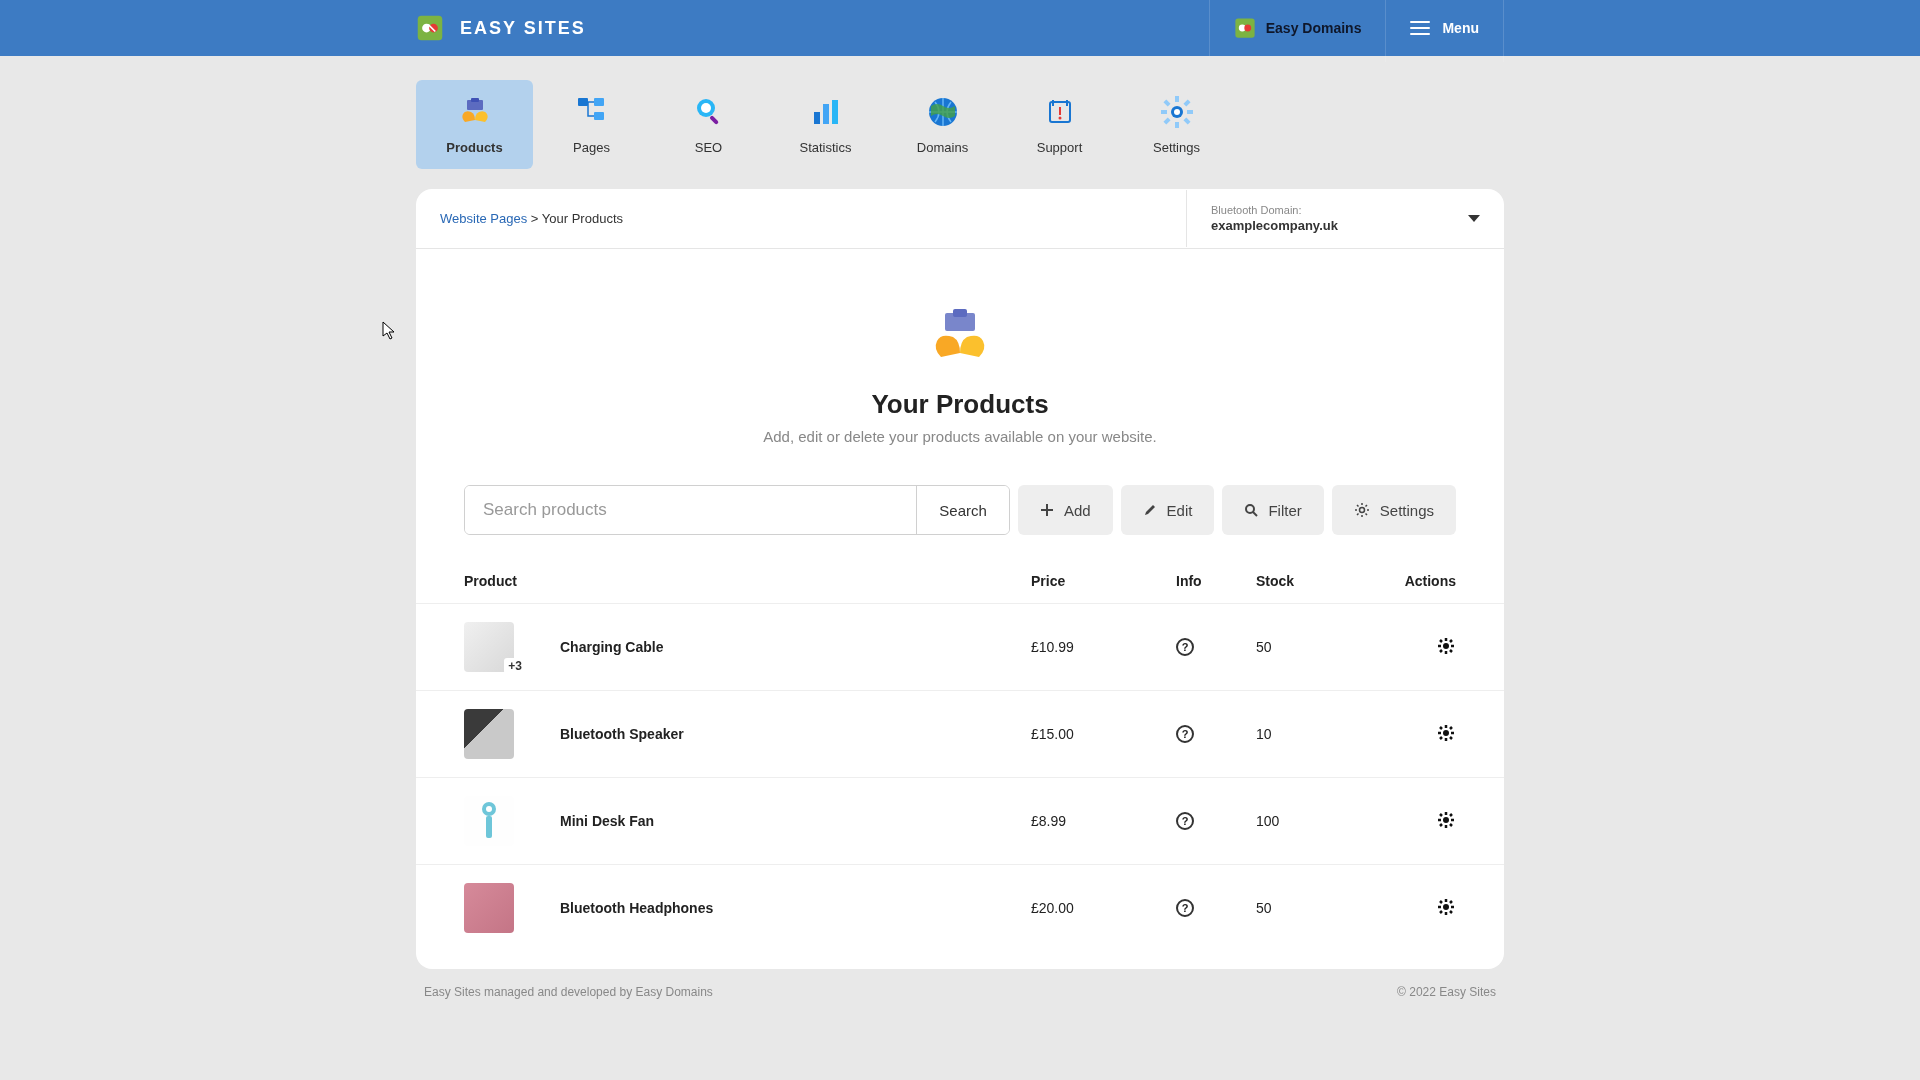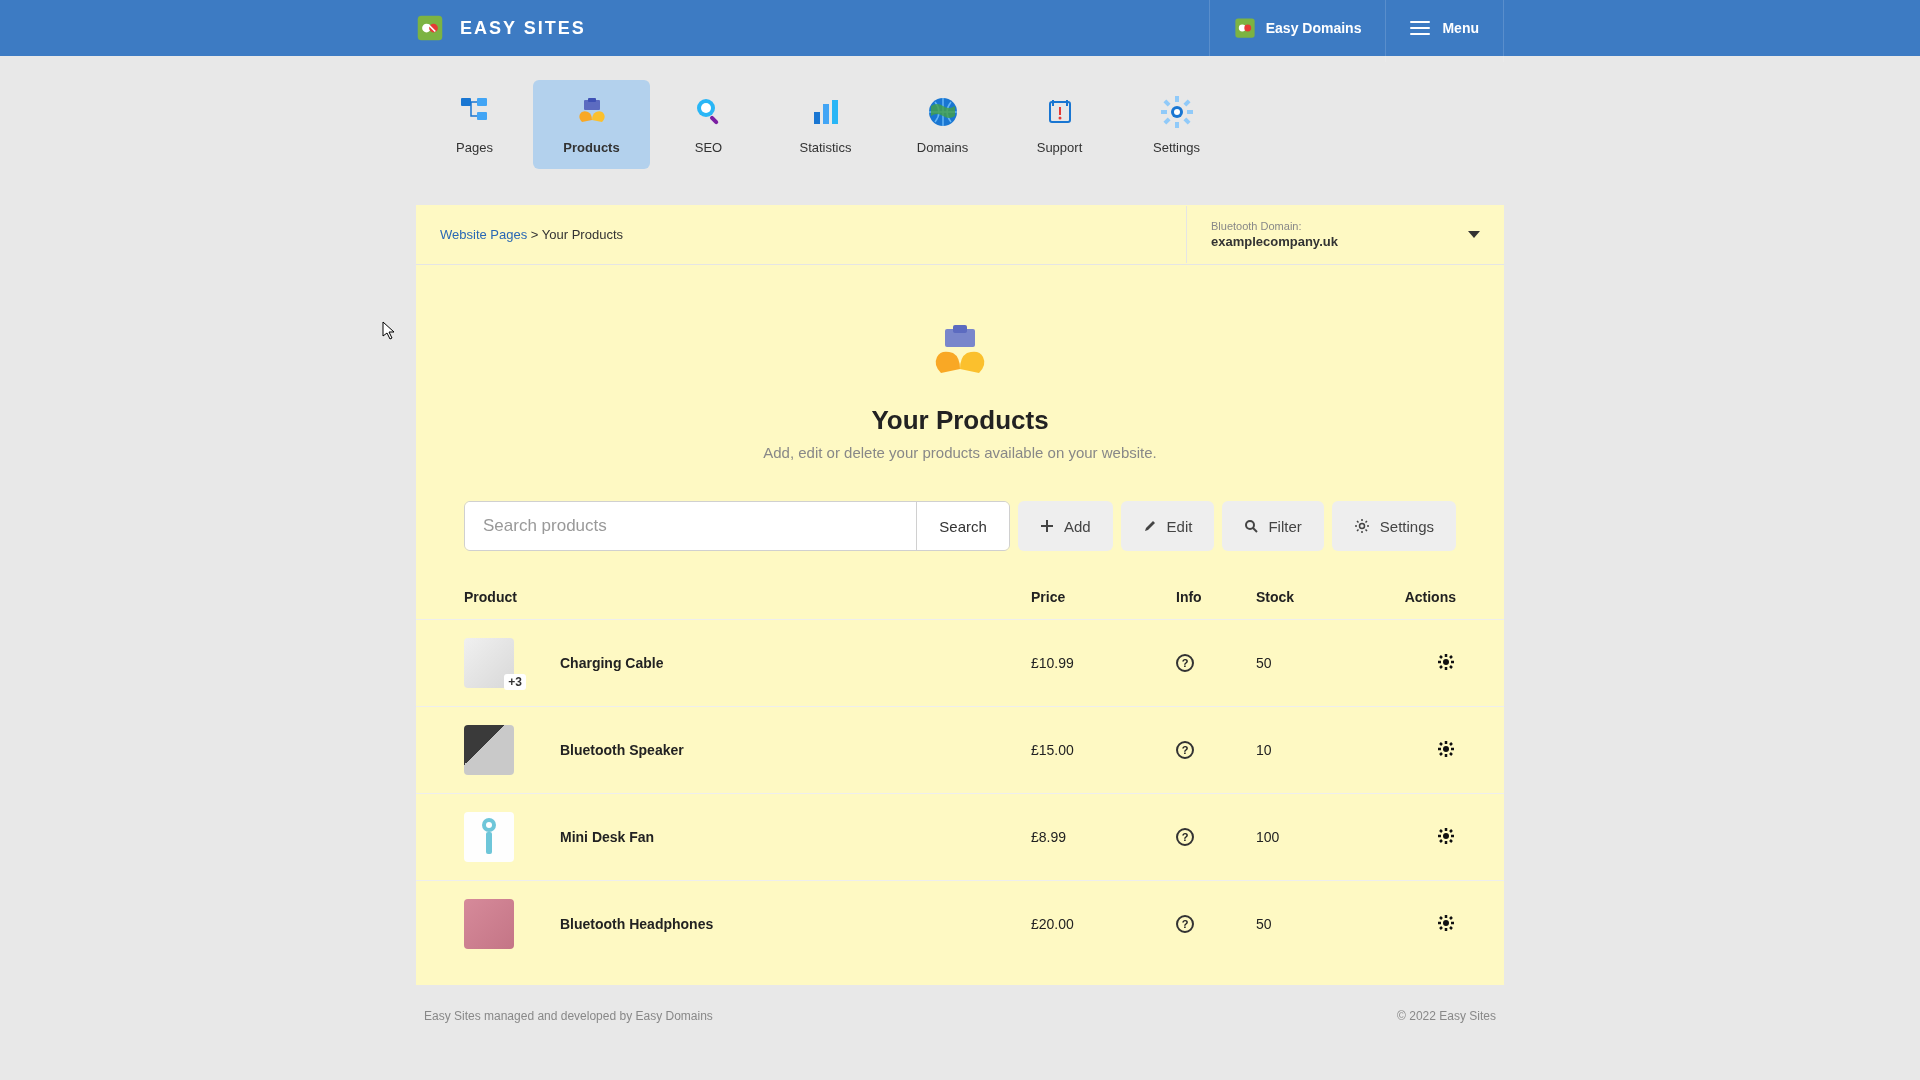--- a/index.html
+++ b/index.html
@@ -4,36 +4,36 @@
   <style>
     * { margin: 0; padding: 0; box-sizing: border-box; }
     body { font-family: 'Segoe UI', -apple-system, sans-serif; background: #e8e8e8; width: 1920px; height: 1080px; overflow: hidden; }
     
     .header { background: #3d7bc3; height: 56px; display: flex; align-items: center; padding: 0 40px; }
     .header-content { width: 1088px; margin: 0 auto; display: flex; align-items: center; justify-content: space-between; }
     .logo-area { display: flex; align-items: center; gap: 16px; }
     .logo-icon { width: 28px; height: 28px; }
     .logo-text { color: white; font-size: 18px; font-weight: 600; letter-spacing: 2px; }
     .header-right { display: flex; align-items: center; }
-    .easy-domains { display: flex; align-items: center; gap: 10px; padding: 0 24px; height: 56px; cursor: pointer; color: #ffffff; font-weight: 600; font-size: 14px; border-left: 1px solid rgba(255,255,255,0.15); }
+    .easy-domains { display: flex; align-items: center; gap: 10px; padding: 0 24px; height: 56px; cursor: pointer; color: #0f172a; font-weight: 600; font-size: 14px; border-left: 1px solid rgba(255,255,255,0.15); }
     .domains-icon { width: 22px; height: 22px; }
     .menu-btn { display: flex; align-items: center; gap: 12px; padding: 0 24px; height: 68px; cursor: pointer; color: white; font-weight: 600; font-size: 14px; border-left: 1px solid rgba(255,255,255,0.15); border-right: 1px solid rgba(255,255,255,0.15); }
     .hamburger { width: 20px; height: 14px; display: flex; flex-direction: column; justify-content: space-between; }
     .hamburger span { height: 2px; background: white; border-radius: 1px; }
     
     .container { width: 1088px; margin: 0 auto; }
     
     .nav-tabs { display: flex; gap: 0; padding: 24px 0 0 0; }
     .nav-tab { width: 117px; display: flex; flex-direction: column; align-items: center; gap: 10px; padding: 14px 0; cursor: pointer; border-radius: 6px; }
     .nav-tab.active { background: #b3d1ed; }
     .nav-tab-icon { width: 36px; height: 36px; display: flex; align-items: center; justify-content: center; }
     .nav-tab-label { font-size: 13px; color: #333; }
     .nav-tab.active .nav-tab-label { font-weight: 700; }
     
-    .content-card { background: #fef9c3; border-radius: 0; margin-top: 36px; }
+    .content-card { background: #ffffff; border-radius: 16px; margin-top: 20px; }
     
     .breadcrumb-row { display: flex; align-items: center; justify-content: space-between; border-bottom: 1px solid #e5e5e5; }
     .breadcrumb { padding: 22px 24px; font-size: 13px; color: #333; flex: 1; }
     .breadcrumb a { color: #2968b5; text-decoration: none; }
     .domain-selector { width: 318px; border-left: 1px solid #e5e5e5; padding: 14px 24px; display: flex; align-items: center; justify-content: space-between; cursor: pointer; }
     .domain-label { font-size: 11px; color: #888; }
     .domain-value { font-size: 13px; color: #333; font-weight: 600; margin-top: 2px; }
     .chevron-down { width: 0; height: 0; border-left: 6px solid transparent; border-right: 6px solid transparent; border-top: 7px solid #333; }
     
     .hero { text-align: center; padding: 56px 0 40px; }
@@ -56,21 +56,21 @@
     .col-stock { width: 120px; }
     .col-actions { width: 80px; text-align: right; }
     
     .trow { display: flex; align-items: center; padding: 18px 48px; border-top: 1px solid #eee; font-size: 14px; color: #222; }
     .thumb { width: 50px; height: 50px; border-radius: 4px; margin-right: 46px; position: relative; background: #e0e0e0; }
     .thumb-badge { position: absolute; bottom: -2px; right: -12px; background: white; color: #333; font-size: 12px; font-weight: 700; padding: 1px 4px; border-radius: 3px; }
     .prod-name { flex: 1; font-weight: 600; }
     .info-icon { width: 18px; height: 18px; border: 2px solid #333; border-radius: 50%; display: inline-flex; align-items: center; justify-content: center; font-size: 11px; font-weight: 700; }
     .gear-icon { width: 20px; height: 20px; cursor: pointer; }
     
-    .footer { display: flex; justify-content: space-between; padding: 24px 8px; font-size: 12px; color: #888; }
+    .footer { display: flex; justify-content: space-between; padding: 16px 8px; font-size: 12px; color: #888; }
     
     .cursor { position: absolute; left: 382px; top: 321px; pointer-events: none; }
     
     
     .thumb1 { background: linear-gradient(135deg, #f0f0f0, #d8d8d8); }
     .thumb2 { background: linear-gradient(135deg, #3a3a3a 40%, #c9c9c9 40%); }
     .thumb3 { background: #fefefe; display:flex; align-items:center; justify-content:center; }
     .thumb4 { background: linear-gradient(135deg, #d68a9a, #c47586); }
   </style>
 </head>
@@ -103,41 +103,41 @@
             <span></span>
           </div>
         <span>Menu</span>
       </div>
     </div>
   </div>
 </div>
 
 <div class="container">
   <div class="nav-tabs">
+    <div class="nav-tab active">
+      <div class="nav-tab-icon">
+        <svg viewBox="0 0 36 36" width="36" height="36">
+            <rect x="10" y="6" width="16" height="10" rx="1" fill="#5c6bc0"></rect>
+            <rect x="14" y="4" width="8" height="4" rx="1" fill="#3f51b5"></rect>
+            <path d="M6 20 Q8 16 14 18 Q18 20 18 26 L8 28 Q4 24 6 20 Z" fill="#f9a825"></path>
+            <path d="M30 20 Q28 16 22 18 Q18 20 18 26 L28 28 Q32 24 30 20 Z" fill="#fbc02d"></path>
+          </svg>
+      </div>
+      <span class="nav-tab-label">Products</span>
+    </div>
     <div class="nav-tab">
       <div class="nav-tab-icon">
         <svg viewBox="0 0 36 36" width="36" height="36">
             <rect x="4" y="4" width="10" height="8" rx="1" fill="#1976d2"></rect>
             <rect x="20" y="4" width="10" height="8" rx="1" fill="#42a5f5"></rect>
             <rect x="20" y="18" width="10" height="8" rx="1" fill="#42a5f5"></rect>
             <path d="M14 8 H20 M14 8 V22 H20" stroke="#1976d2" stroke-width="1.5" fill="none"></path>
           </svg>
       </div>
       <span class="nav-tab-label">Pages</span>
-    </div>
-    <div class="nav-tab active">
-      <div class="nav-tab-icon">
-        <svg viewBox="0 0 36 36" width="36" height="36">
-            <rect x="10" y="6" width="16" height="10" rx="1" fill="#5c6bc0"></rect>
-            <rect x="14" y="4" width="8" height="4" rx="1" fill="#3f51b5"></rect>
-            <path d="M6 20 Q8 16 14 18 Q18 20 18 26 L8 28 Q4 24 6 20 Z" fill="#f9a825"></path>
-            <path d="M30 20 Q28 16 22 18 Q18 20 18 26 L28 28 Q32 24 30 20 Z" fill="#fbc02d"></path>
-          </svg>
-      </div>
-      <span class="nav-tab-label">Products</span>
     </div>
     <div class="nav-tab">
       <div class="nav-tab-icon">
         <svg viewBox="0 0 36 36" width="36" height="36">
             <circle cx="15" cy="14" r="9" fill="#29b6f6"></circle>
             <circle cx="15" cy="14" r="5" fill="#fff"></circle>
             <rect x="21" y="21" width="10" height="4" rx="2" transform="rotate(45 21 21)" fill="#7b1fa2"></rect>
           </svg>
       </div>
       <span class="nav-tab-label">SEO</span>

